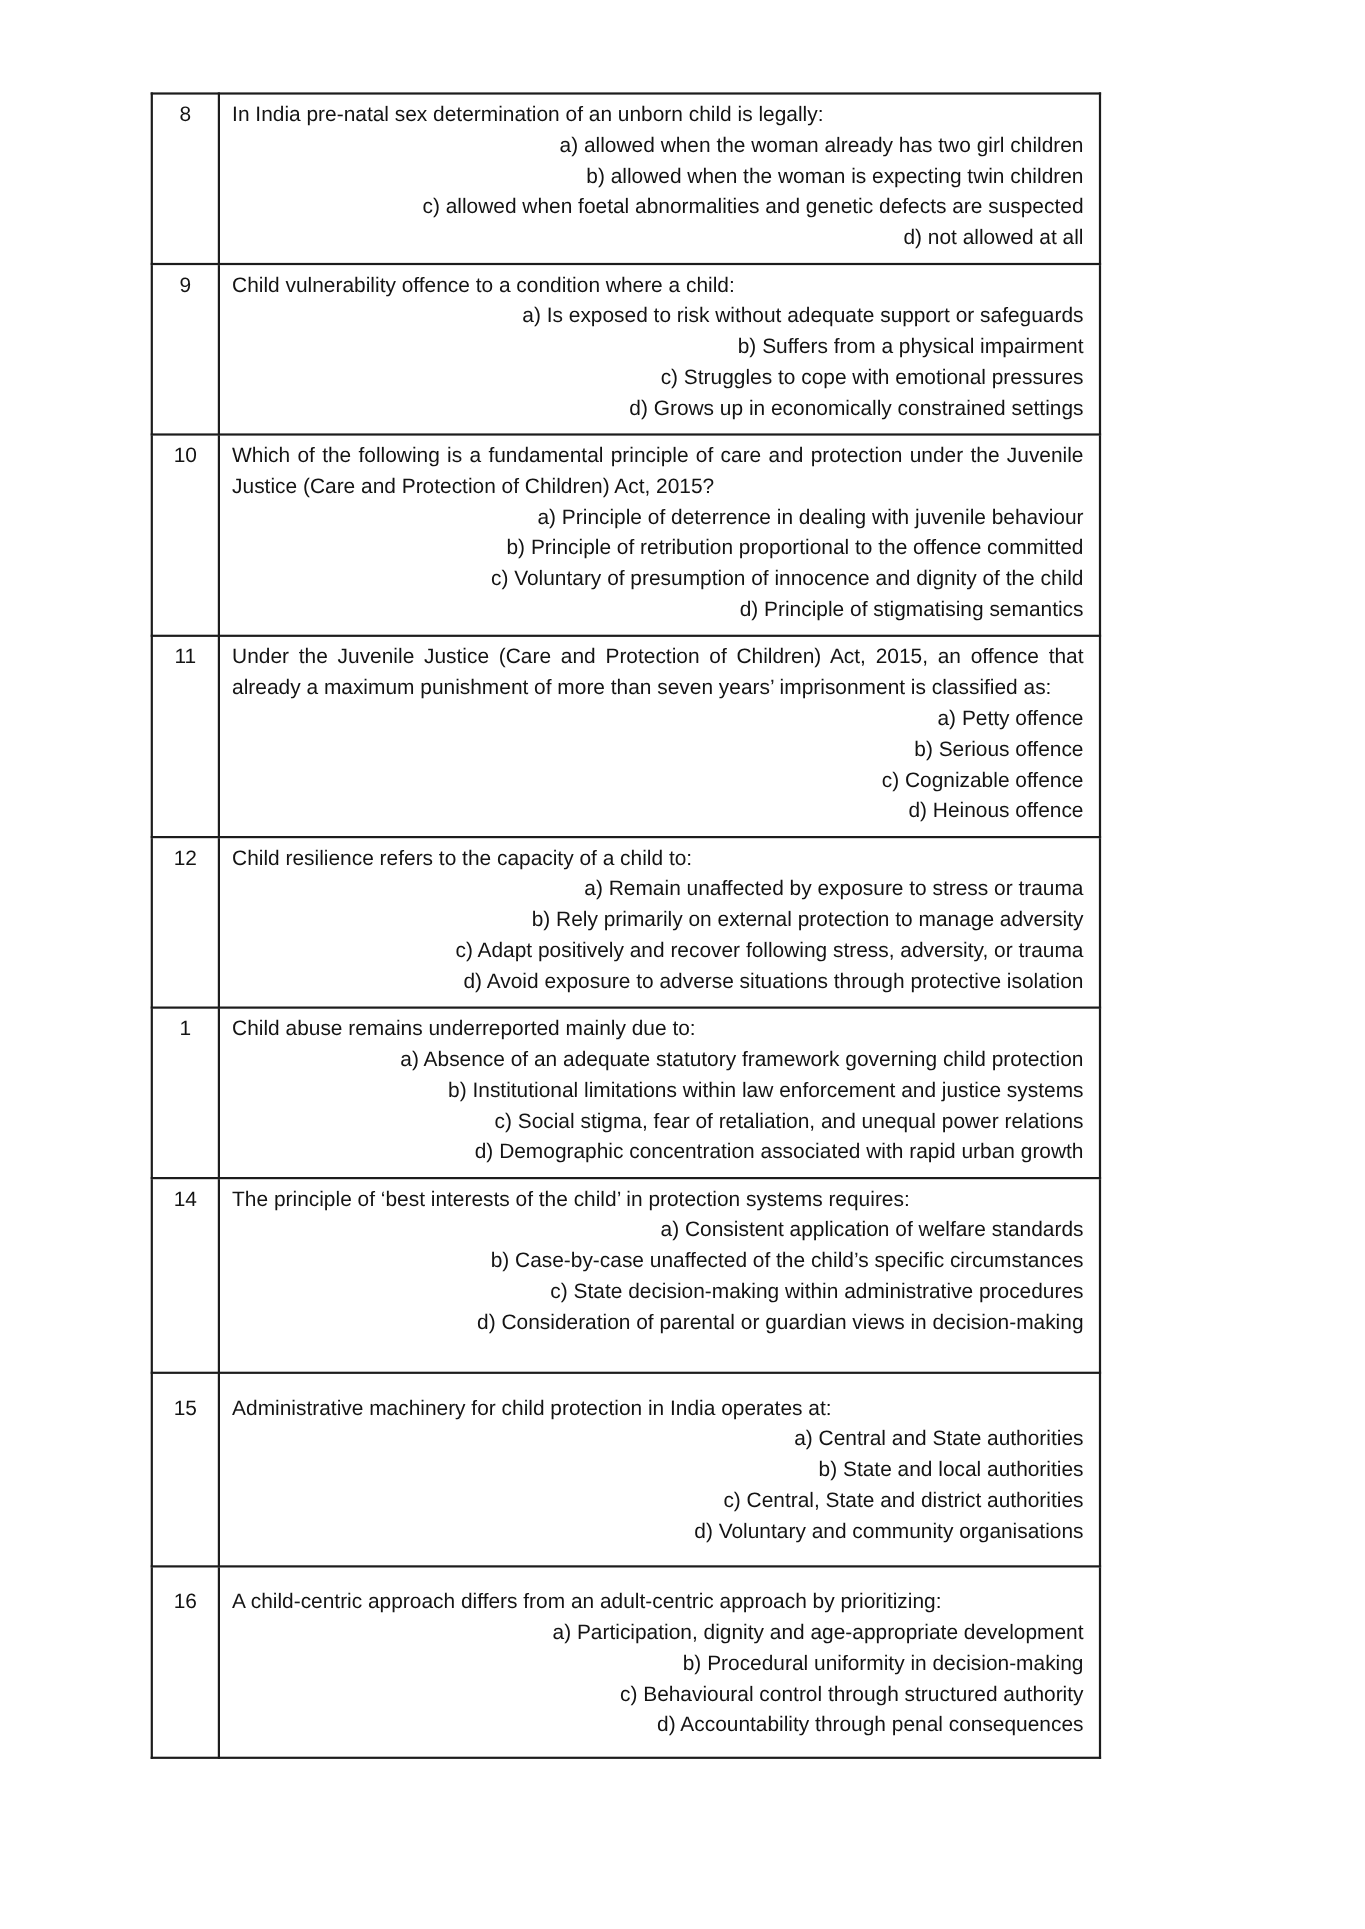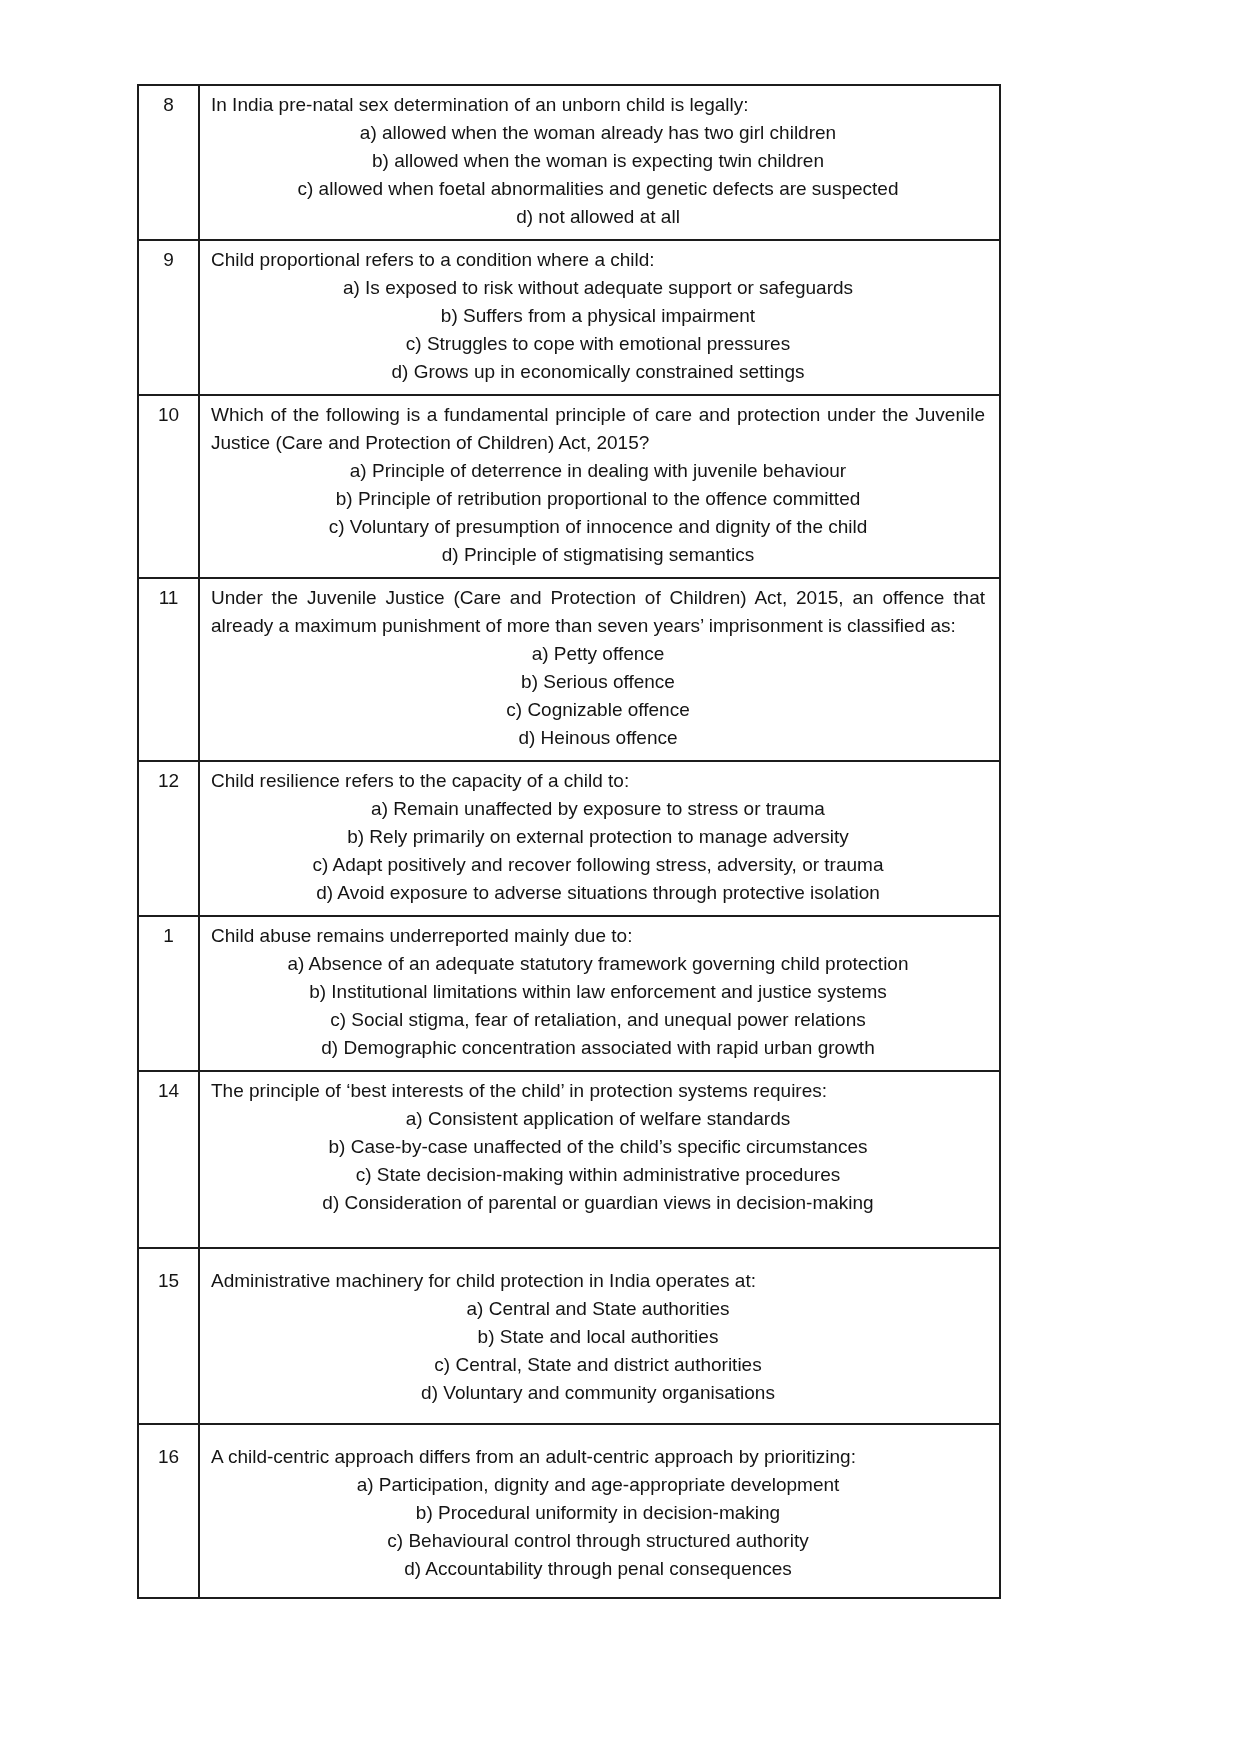--- a/index.html
+++ b/index.html
@@ -41,21 +41,21 @@
     text-align: center;
     padding: 5px 2px 8px 2px;
   }
   .qcell {
     padding: 5px 14px 8px 11px;
   }
   .qstem {
     text-align: justify;
   }
   .qopt {
-    text-align: center;
+    text-align: right;
   }
   
   .qtable tr:nth-child(7) .qcell,
   .qtable tr:nth-child(7) .qnum {
     padding-bottom: 30px;
   }
   
   .qtable tr:nth-child(8) .qcell,
   .qtable tr:nth-child(8) .qnum {
     padding-top: 18px;
@@ -103,21 +103,21 @@
       <div class="qopt">a) allowed when the woman already has two girl children</div>
             <div class="qopt">b) allowed when the woman is expecting twin children</div>
             <div class="qopt">c) allowed when foetal abnormalities and genetic defects are suspected</div>
             <div class="qopt">d) not allowed at all</div>
           </td>
     </tr>
 
     <tr class="qrow">
       <td class="qnum">9</td>
       <td class="qcell">
-        <div class="qstem">Child proportional refers to a condition where a child:</div>
+        <div class="qstem">Child vulnerability offence to a condition where a child:</div>
       <div class="qopt">a) Is exposed to risk without adequate support or safeguards</div>
             <div class="qopt">b) Suffers from a physical impairment</div>
             <div class="qopt">c) Struggles to cope with emotional pressures</div>
             <div class="qopt">d) Grows up in economically constrained settings</div>
           </td>
     </tr>
 
     <tr class="qrow">
       <td class="qnum">10</td>
       <td class="qcell">

